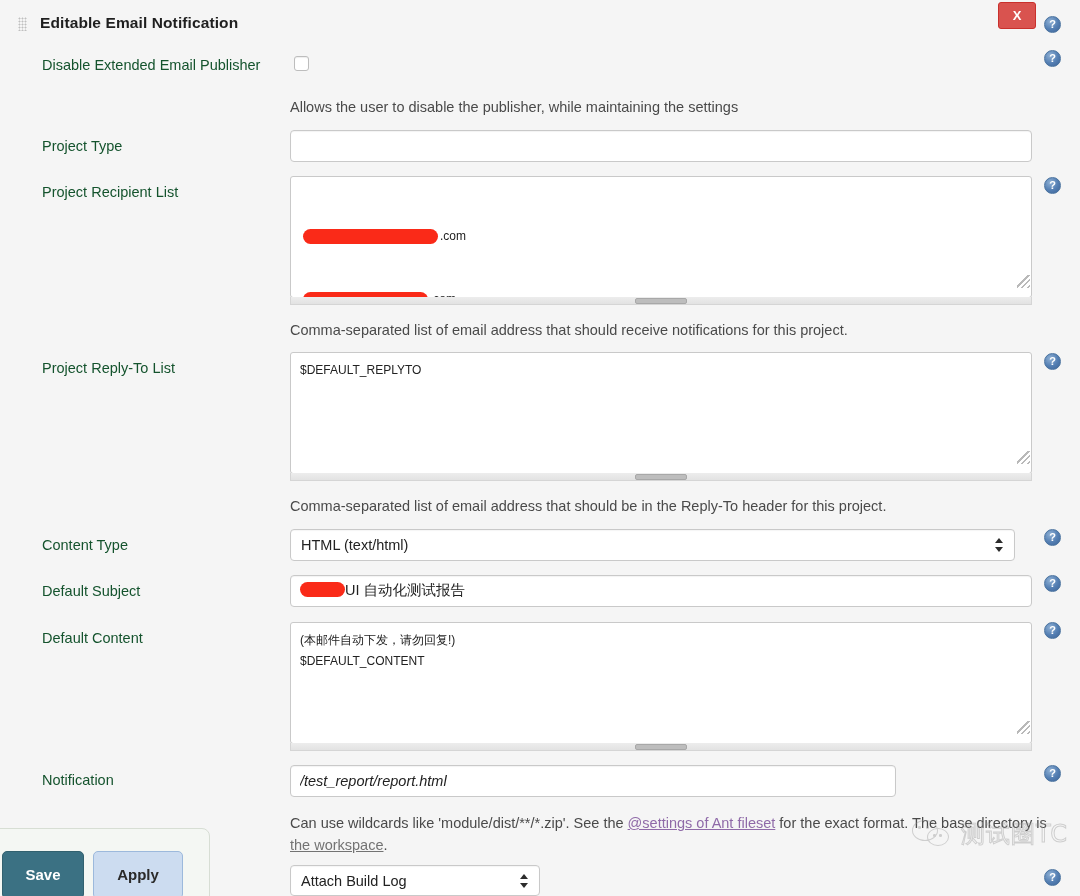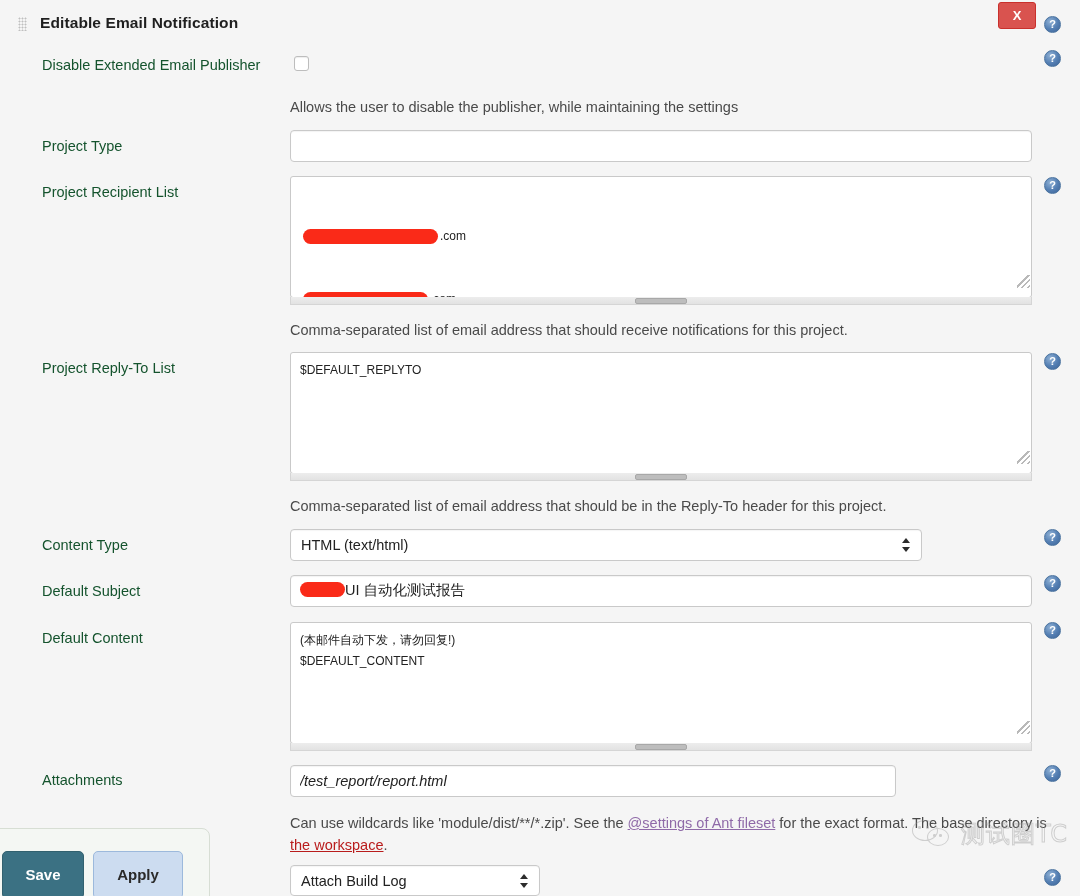--- a/index.html
+++ b/index.html
@@ -94,21 +94,21 @@
   }
 
   .helptext {
     position: absolute;
     left: 290px;
     font-size: 14.5px;
     color: #4a4a4a;
     line-height: 22px;
   }
   .helptext a {
-    color: #b91c1c;
+    color: #737373;
     text-decoration: underline;
   }
   .helptext a.visited {
     color: #8f6aa8;
   }
 
   
   .textinput {
     position: absolute;
     box-sizing: border-box;
@@ -370,40 +370,40 @@
   <div class="label" style="top:360px;">Project Reply-To List</div>
   <div class="textarea-wrap" style="left:290px; top:352px; width:742px; height:122px;">
     <div class="textarea">$DEFAULT_REPLYTO</div>
     <div class="ta-corner"></div>
     <div class="ta-dragtrack"></div>
     <div class="ta-dragbar"></div>
   </div>
   <div class="helptext" style="top:495px;">Comma-separated list of email address that should be in the Reply-To header for this project.</div>
 
   <div class="label" style="top:537px;">Content Type</div>
-  <div class="select" style="left:290px; top:529px; width:632px; height:32px;">
+  <div class="select" style="left:290px; top:529px; width:725px; height:32px;">
     <span class="sel-val">HTML (text/html)</span>
     <span class="sel-arrows"></span>
   </div>
 
   <div class="label" style="top:583px;">Default Subject</div>
   <div class="textinput" style="left:290px; top:575px; width:742px; height:32px; padding-top:5px;">
     <span class="redact" style="width:45px;"></span><span>UI 自动化测试报告</span>
   </div>
 
   <div class="label" style="top:630px;">Default Content</div>
   <div class="textarea-wrap" style="left:290px; top:622px; width:742px; height:122px;">
     <div class="textarea">(本邮件自动下发，请勿回复!)
 $DEFAULT_CONTENT</div>
     <div class="ta-corner"></div>
     <div class="ta-dragtrack"></div>
     <div class="ta-dragbar"></div>
   </div>
 
-  <div class="label" style="top:772px;">Attachments</div>
+  <div class="label" style="top:772px;">Notification</div>
   <input class="textinput" style="left: 290px; top: 765px; width: 606px; height: 32px; font-style: italic;" value="/test_report/report.html">
 
   <div class="helptext" style="top:812px; width:760px;"><span>Can use wildcards like 'module/dist/**/*.zip'. See the </span><a href="#" class="visited">@settings of Ant fileset</a><span> for the exact format. The base directory is </span><a href="#">the workspace</a><span>.</span></div>
 
   <div class="select" style="left:290px; top:865px; width:250px; height:31px;">
     <span class="sel-val">Attach Build Log</span>
     <span class="sel-arrows"></span>
   </div>
 
   <div class="btn-panel">

